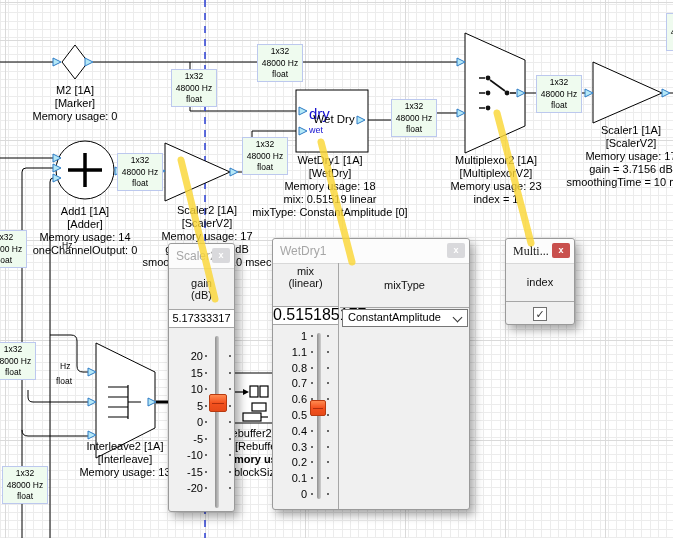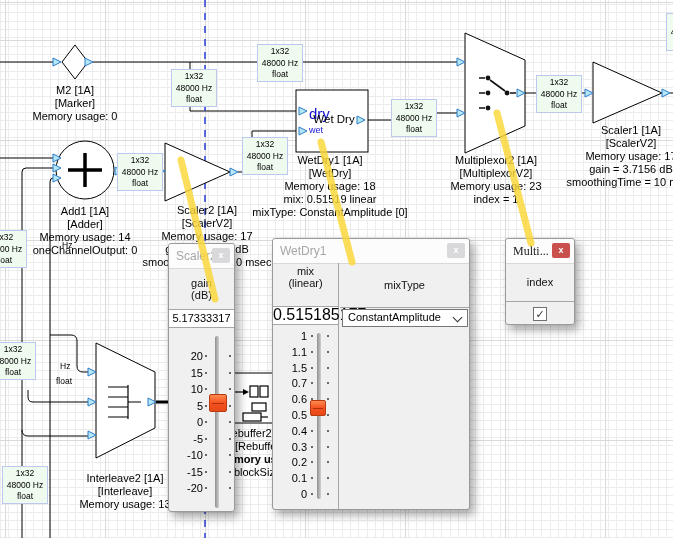--- a/index.html
+++ b/index.html
@@ -217,21 +217,21 @@
     <div>Memory usage: 23</div>
     <div>index = 1</div>
   </div>
   <div class="cap" style="left:631px;top:124px">
     <div>Scaler1 [1A]</div>
     <div>[ScalerV2]</div>
     <div>Memory usage: 17</div>
     <div>gain = 3.7156 dB</div>
     <div>smoothingTime = 10 msec</div>
   </div>
-  <div class="cap" style="left:125px;top:472px">
+  <div class="cap" style="left:125px;top:440px">
     <div>Interleave2 [1A]</div>
     <div>[Interleave]</div>
     <div>Memory usage: 13</div>
   </div>
   <div class="cap" style="left:259px;top:427px">
     <div>Rebuffer2 [1A]</div>
     <div>[Rebuffer]</div>
     <div class="b">Memory usage:</div>
     <div>blockSize:</div>
   </div>
@@ -296,21 +296,21 @@
       <div class="pval" style="height:17px;font-size:16px">0.515185177</div>
       <div class="sliderarea" style="height:184px">
         <div class="track" style="left:44px;top:8px;height:166px"></div>
         <div class="tick" style="top:5px">
             <span class="tlbl">1</span>
           </div>
         <div class="tick" style="top:20.8px">
             <span class="tlbl">1.1</span>
           </div>
         <div class="tick" style="top:36.6px">
-            <span class="tlbl">1.5</span>
+            <span class="tlbl">0.8</span>
           </div>
         <div class="tick" style="top:52.4px">
             <span class="tlbl">0.7</span>
           </div>
         <div class="tick" style="top:68.2px">
             <span class="tlbl">0.6</span>
           </div>
         <div class="tick" style="top:84px">
             <span class="tlbl">0.5</span>
           </div>

